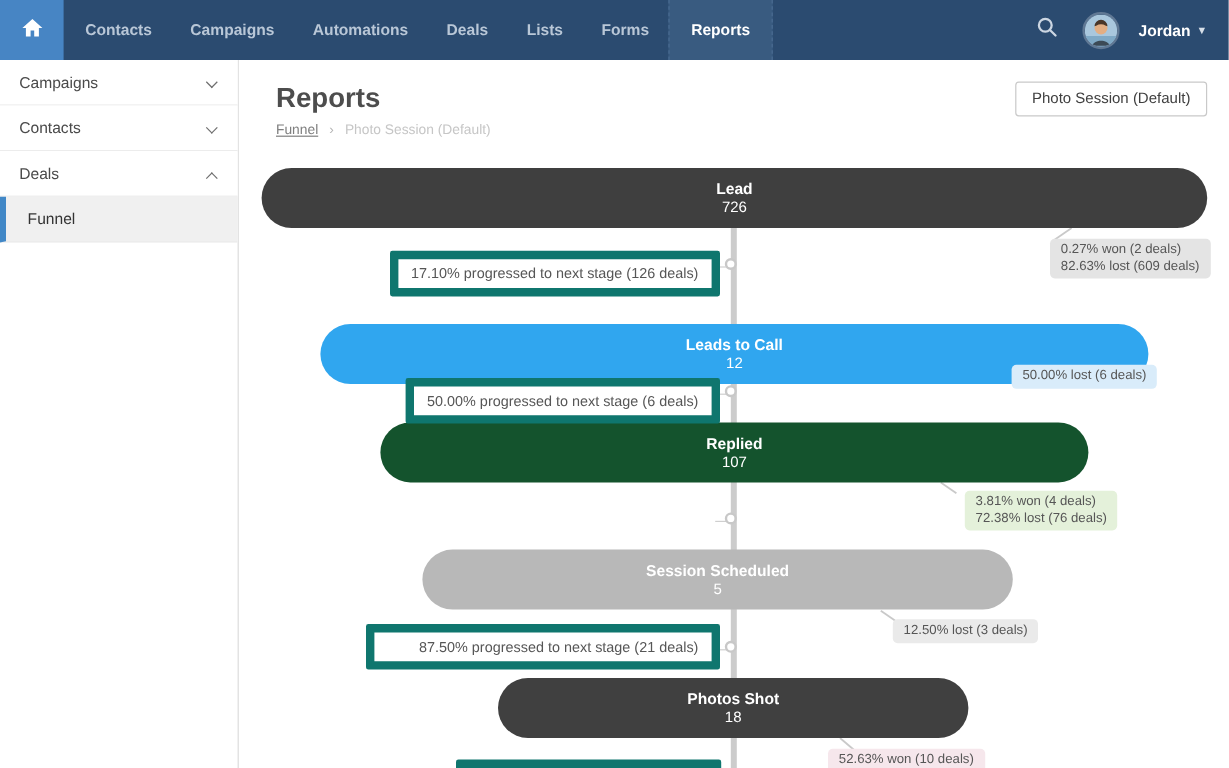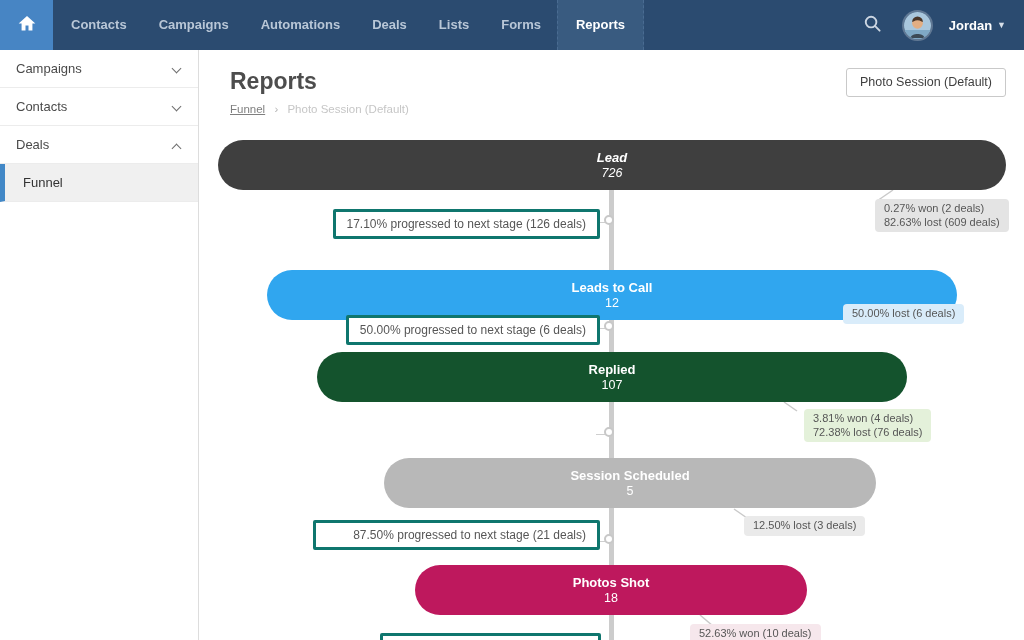--- a/index.html
+++ b/index.html
@@ -59,34 +59,34 @@
   .funnel { position:absolute; left:0; top:0; width:1024px; height:640px; z-index:1; }
   .vline { position:absolute; left:609px; top:160px; width:5px; height:480px;
            background:#cccccc; }
   .conn-svg { position:absolute; left:0; top:0; width:1024px; height:640px; }
 
   .stage { position:absolute; height:50px; border-radius:25px; color:#fff;
            display:flex; flex-direction:column; align-items:center;
            justify-content:center; gap:1px; cursor:pointer; z-index:3; }
   .stage .sname { font-size:13px; font-weight:bold; }
   .stage .scount { font-size:12.5px; }
-  .st1 { left:218px; top:140px; width:788px;font-style:italic; }
+  .st1 { left:218px; top:140px; width:788px; }
   .st2 { left:267px; top:246px; width:690px;margin-top:24px; }
   .st3 { left:317px; top:352px; width:590px; }
-  .st4 { left:384px; top:458px; width:492px; }
+  .st4 { left:352px; top:458px; width:492px; }
   .st5 { left:415px; top:565px; width:392px; }
 
   .hconn { position:absolute; left:596px; width:14px; height:1px; background:#cfcfcf; z-index:2; }
   .hc1{top:222px;} .hc2{top:328px;} .hc3{top:434px;} .hc4{top:541px;}
 
   .node { position:absolute; left:604px; width:10px; height:10px; background:#fff;
           border:2px solid #c8c8c8; border-radius:50%; z-index:3; }
   .nd1{top:215px;} .nd2{top:321px;} .nd3{top:427px;} .nd4{top:534px;}
 
-  .plabel { position:absolute; right:424px; background:#fff; border:3px solid #0f766e;
+  .plabel { position:absolute; right:424px; background:#fff; border:7px solid #0f766e;
             border-radius:2px; padding:5px 11px; font-size:12px; color:#565656;
             white-space:nowrap; z-index:3; }
   .pl1{top:209px;} .pl2{top:315px;} .pl3{top:421px;} .pl4{top:520px;padding-left:37px;}
   .pl5{top:633px; left:380px; right:auto; width:221px; height:26px;}
 
   .badge { position:absolute; border-radius:4px; padding:3px 9px; font-size:11px;
            line-height:13.5px; color:#565656; text-align:left; white-space:nowrap;
            z-index:3; }
   .bg1{left:875px; top:199px;}
   .bg2{left:843px; top:304px;}
@@ -192,21 +192,21 @@
       <div class="scount">12</div>
     </div>
     <div class="stage st3" style="background: #14532d;">
       <div class="sname">Replied</div>
       <div class="scount">107</div>
     </div>
     <div class="stage st4" style="background: rgb(184, 184, 184);">
       <div class="sname">Session Scheduled</div>
       <div class="scount">5</div>
     </div>
-    <div class="stage st5" style="background: #be185d; text-align: center;">
+    <div class="stage st5" style="background: #404040; text-align: center;">
       <div class="sname">Photos Shot</div>
       <div class="scount">18</div>
     </div>
 
     <div class="plabel pl1">17.10% progressed to next stage (126 deals)</div>
     <div class="plabel pl2">50.00% progressed to next stage (6 deals)</div>
     <div class="plabel pl4">87.50% progressed to next stage (21 deals)</div>
     <div class="plabel pl5"></div>
 
     <div class="node nd1"></div>

